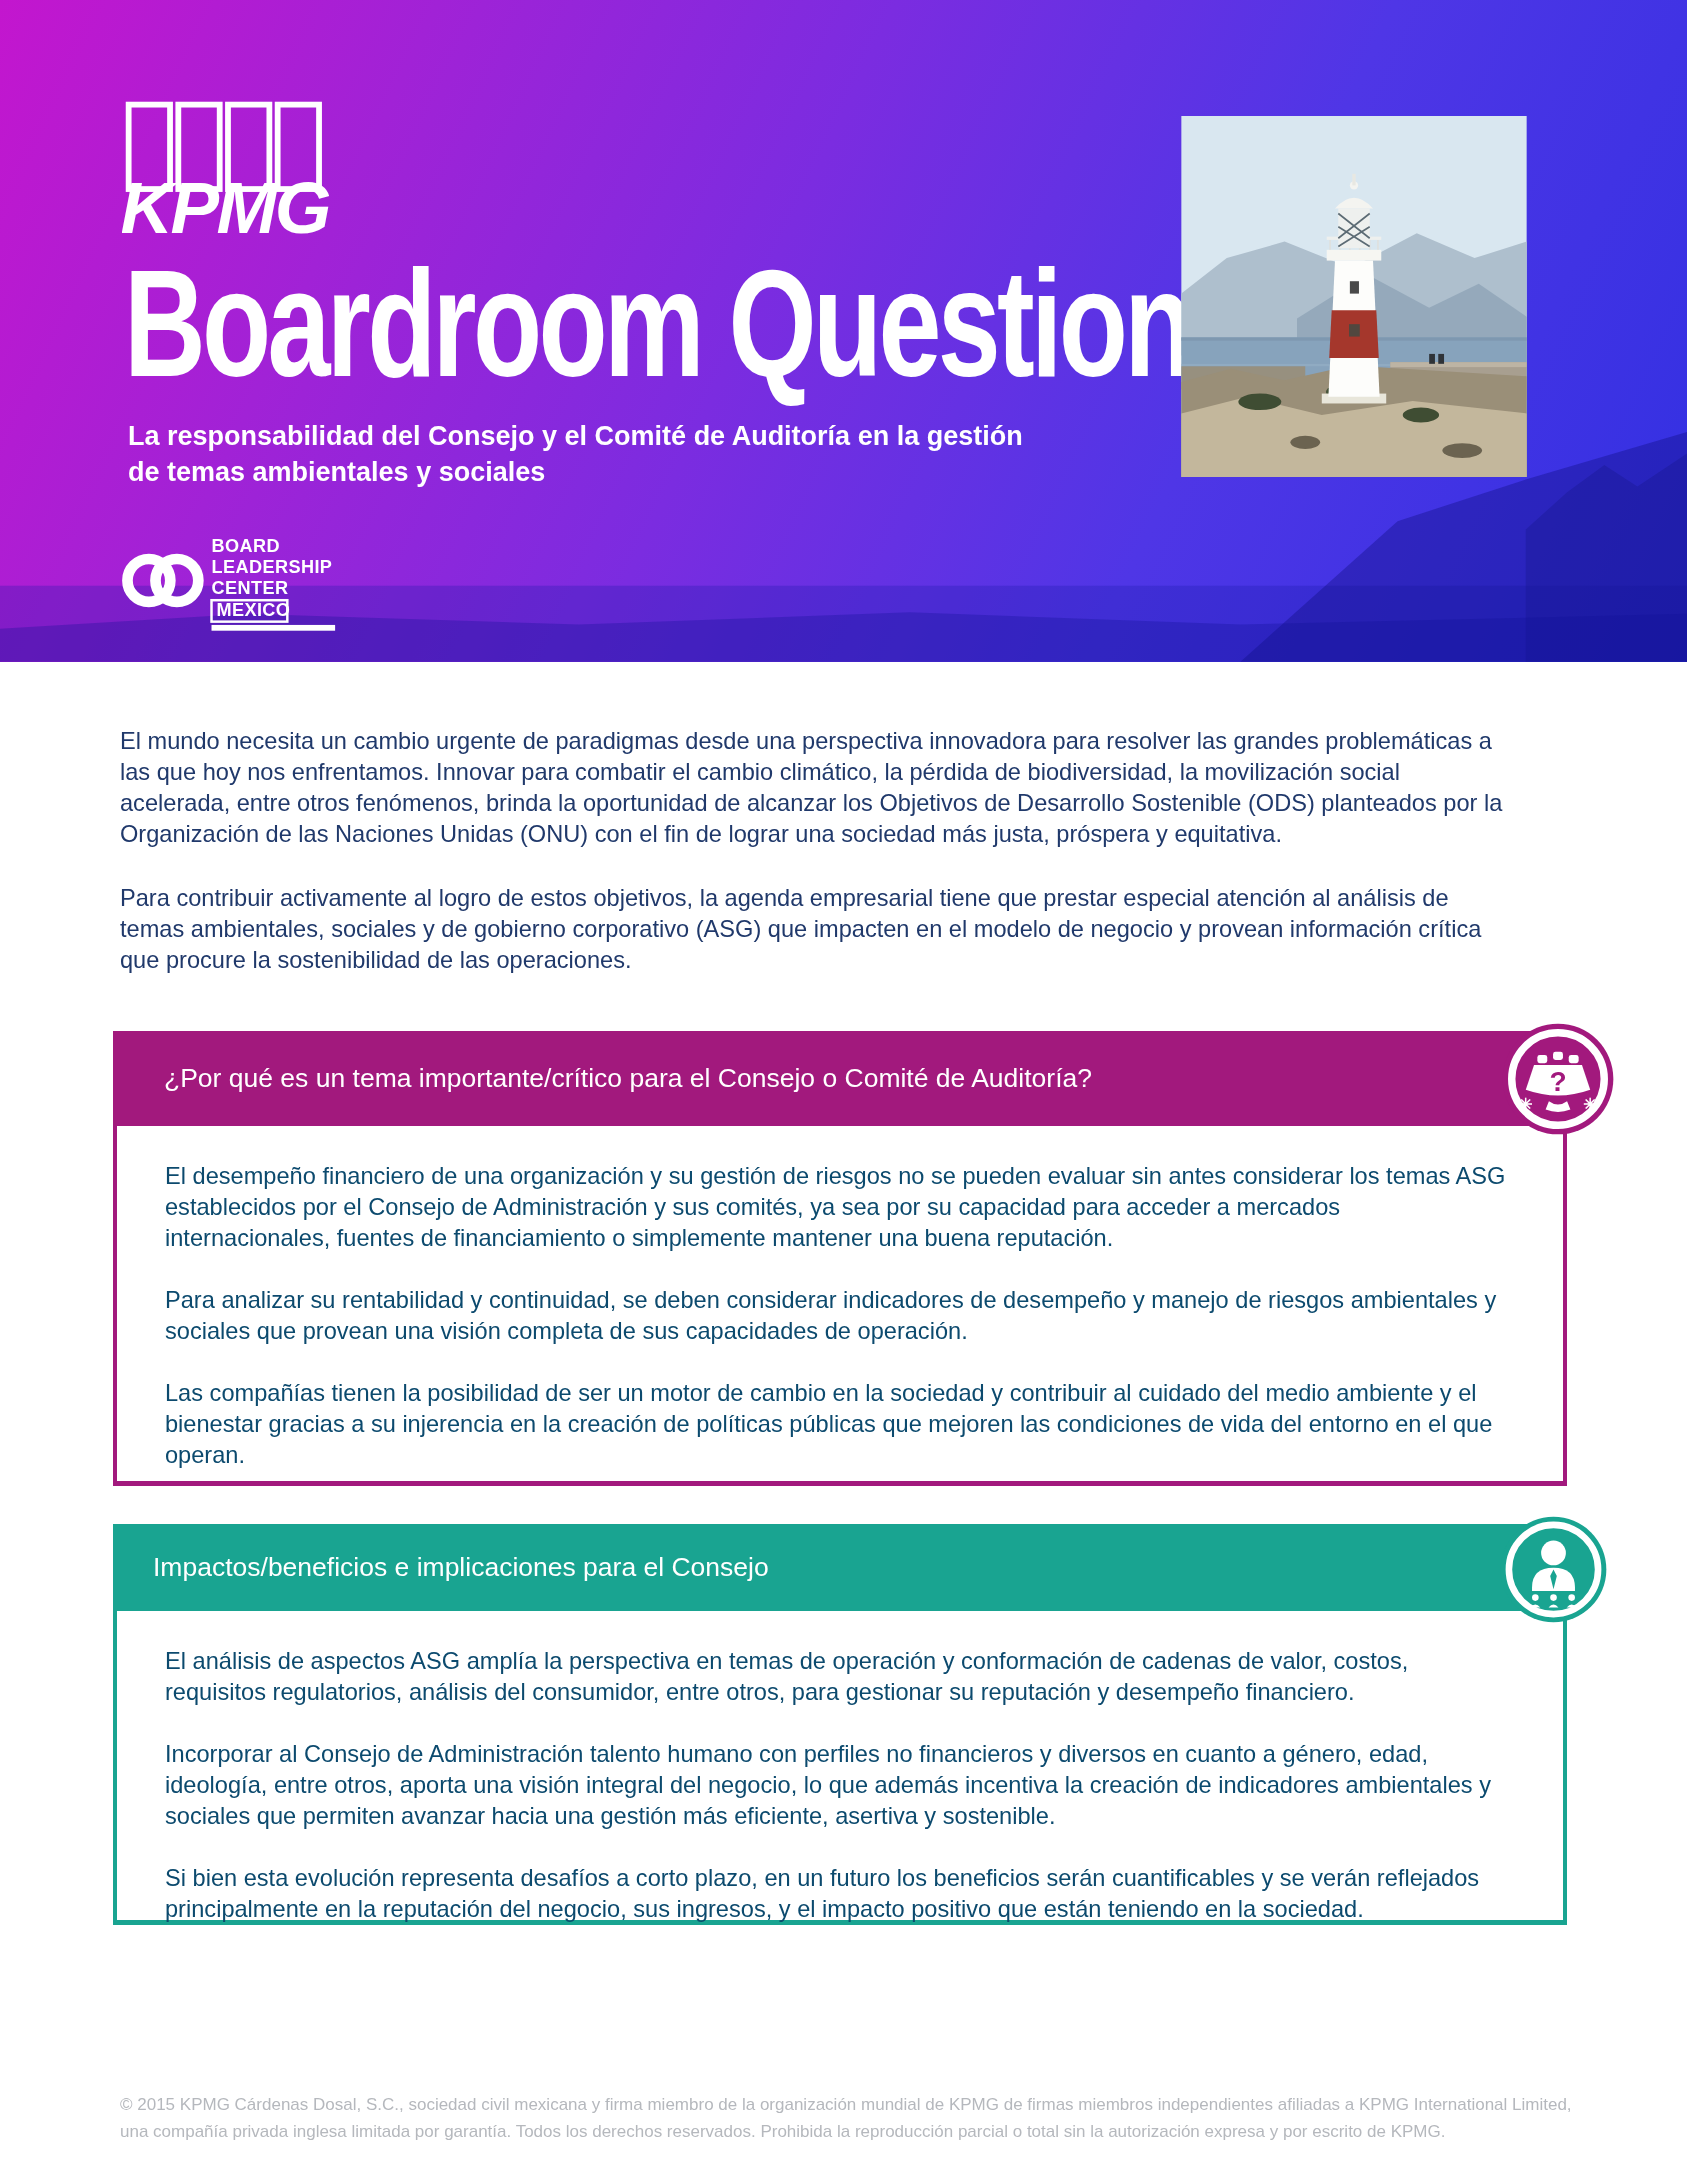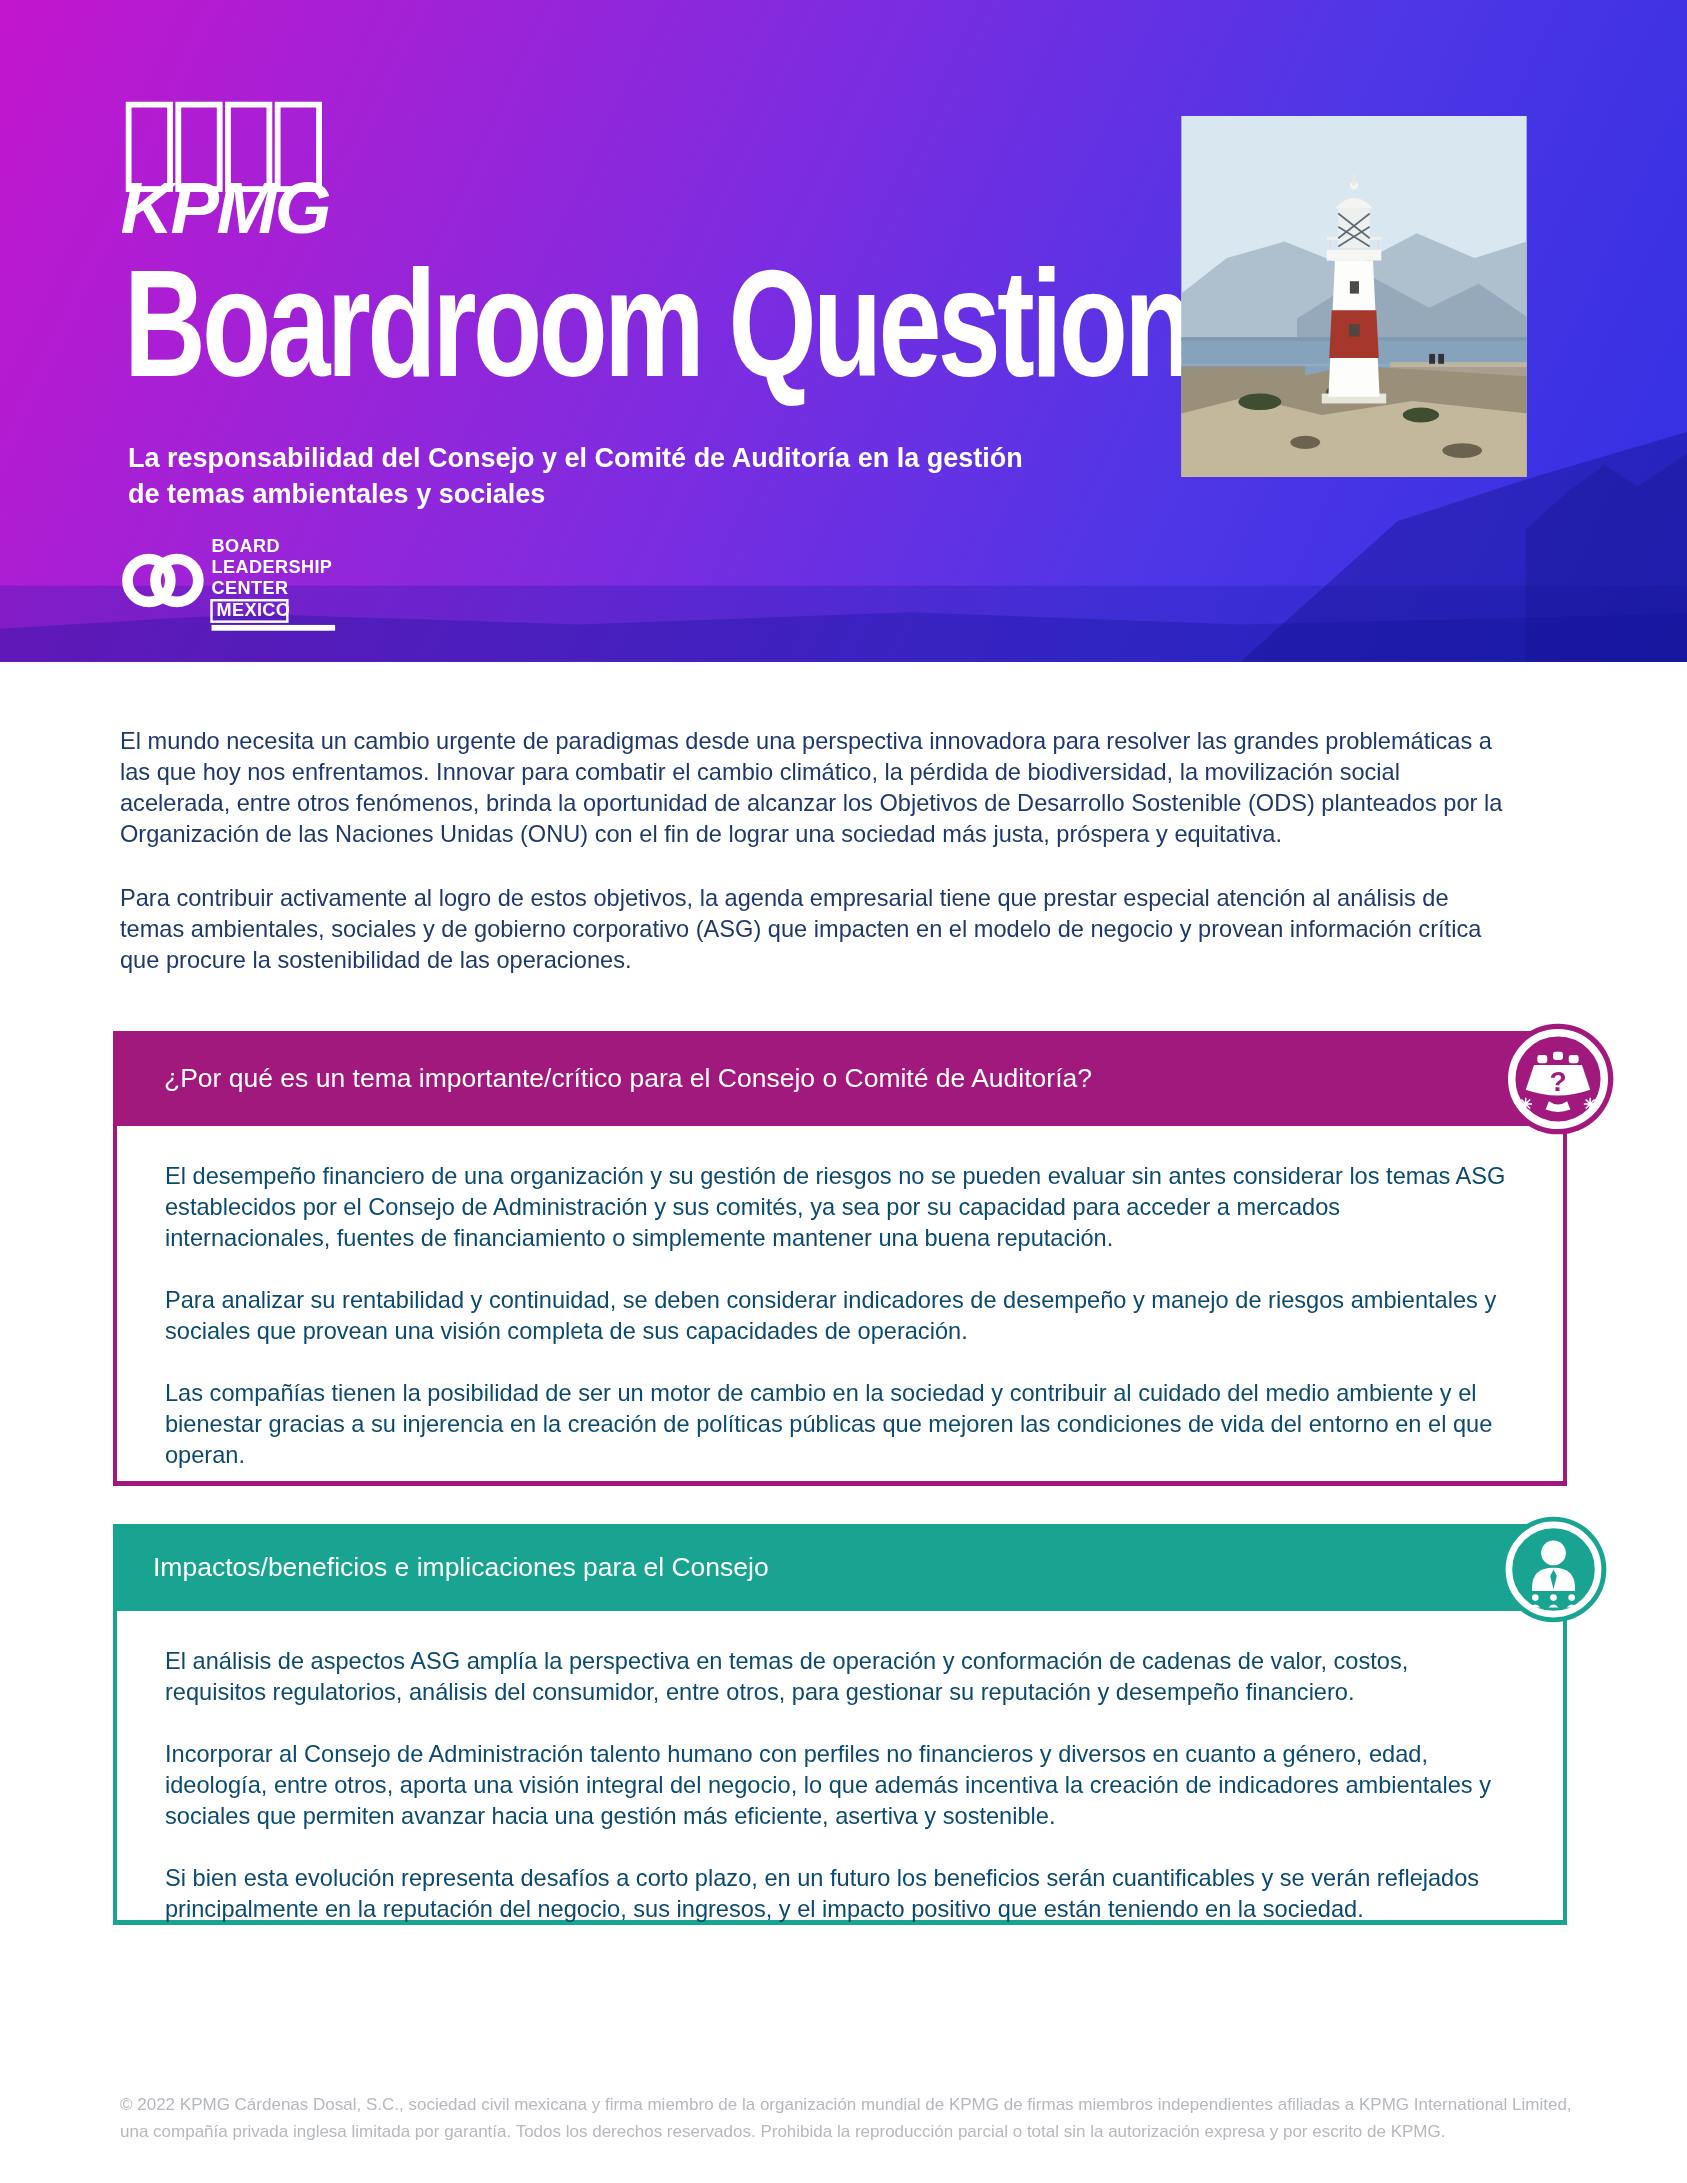--- a/index.html
+++ b/index.html
@@ -6,21 +6,21 @@
   .page{position:relative;width:1687px;height:2183px;background:#ffffff;overflow:hidden;
         font-family:"Liberation Sans",sans-serif;}
   
   .header{position:absolute;left:0;top:0;width:1687px;height:662px;overflow:hidden;
           background:linear-gradient(115deg,#c316ce 0%,#a122d6 22%,#7b2ce0 45%,#4f36e6 70%,#3130e2 100%);}
   .header-decor{position:absolute;left:0;top:0;width:1687px;height:662px;}
   .kpmg-logo{position:absolute;left:122px;top:98px;width:207px;height:149px;}
   .main-title{position:absolute;left:124px;top:246px;margin:0;color:#ffffff;
               font-size:153px;line-height:1;font-weight:800;letter-spacing:-5px;
               transform:scaleX(.74);transform-origin:left top;white-space:nowrap;}
-  .subtitle{position:absolute;left:128px;top:440px;margin:0;color:#ffffff;
+  .subtitle{position:absolute;left:128px;top:418px;margin:0;color:#ffffff;
             font-size:27px;line-height:36px;font-weight:700;}
   .blc-logo{position:absolute;left:122px;top:531px;width:240px;height:103px;}
   .photo{position:absolute;left:1181px;top:116px;width:346px;height:361px;}
   
   .intro{position:absolute;left:120px;top:726px;width:1389px;color:#20396b;
          font-size:23.6px;line-height:31px;}
   .intro p{margin:0 0 33px 0;}
   
   .bar{position:absolute;left:113px;width:1454px;box-sizing:border-box;
        display:flex;align-items:center;padding-left:51px;color:#ffffff;
@@ -178,18 +178,18 @@
       <circle cx="44" cy="100" r="4"></circle>
         <path d="M38,112 q6,-7 12,0 z"></path>
       <circle cx="66" cy="100" r="4"></circle>
         <path d="M60,112 q6,-7 12,0 z"></path>
       <circle cx="88" cy="100" r="4"></circle>
         <path d="M82,112 q6,-7 12,0 z"></path>
     </g>
   </svg>
 
   <div class="footer">
-    <div>© 2022 KPMG Cárdenas Dosal, S.C., sociedad civil mexicana y firma miembro de la organización mundial de KPMG de firmas miembros independientes afiliadas a KPMG International Limited,</div>
+    <div>© 2015 KPMG Cárdenas Dosal, S.C., sociedad civil mexicana y firma miembro de la organización mundial de KPMG de firmas miembros independientes afiliadas a KPMG International Limited,</div>
     <div>una compañía privada inglesa limitada por garantía. Todos los derechos reservados. Prohibida la reproducción parcial o total sin la autorización expresa y por escrito de KPMG.</div>
   </div>
 
 </div>
 
 
 </body></html>

